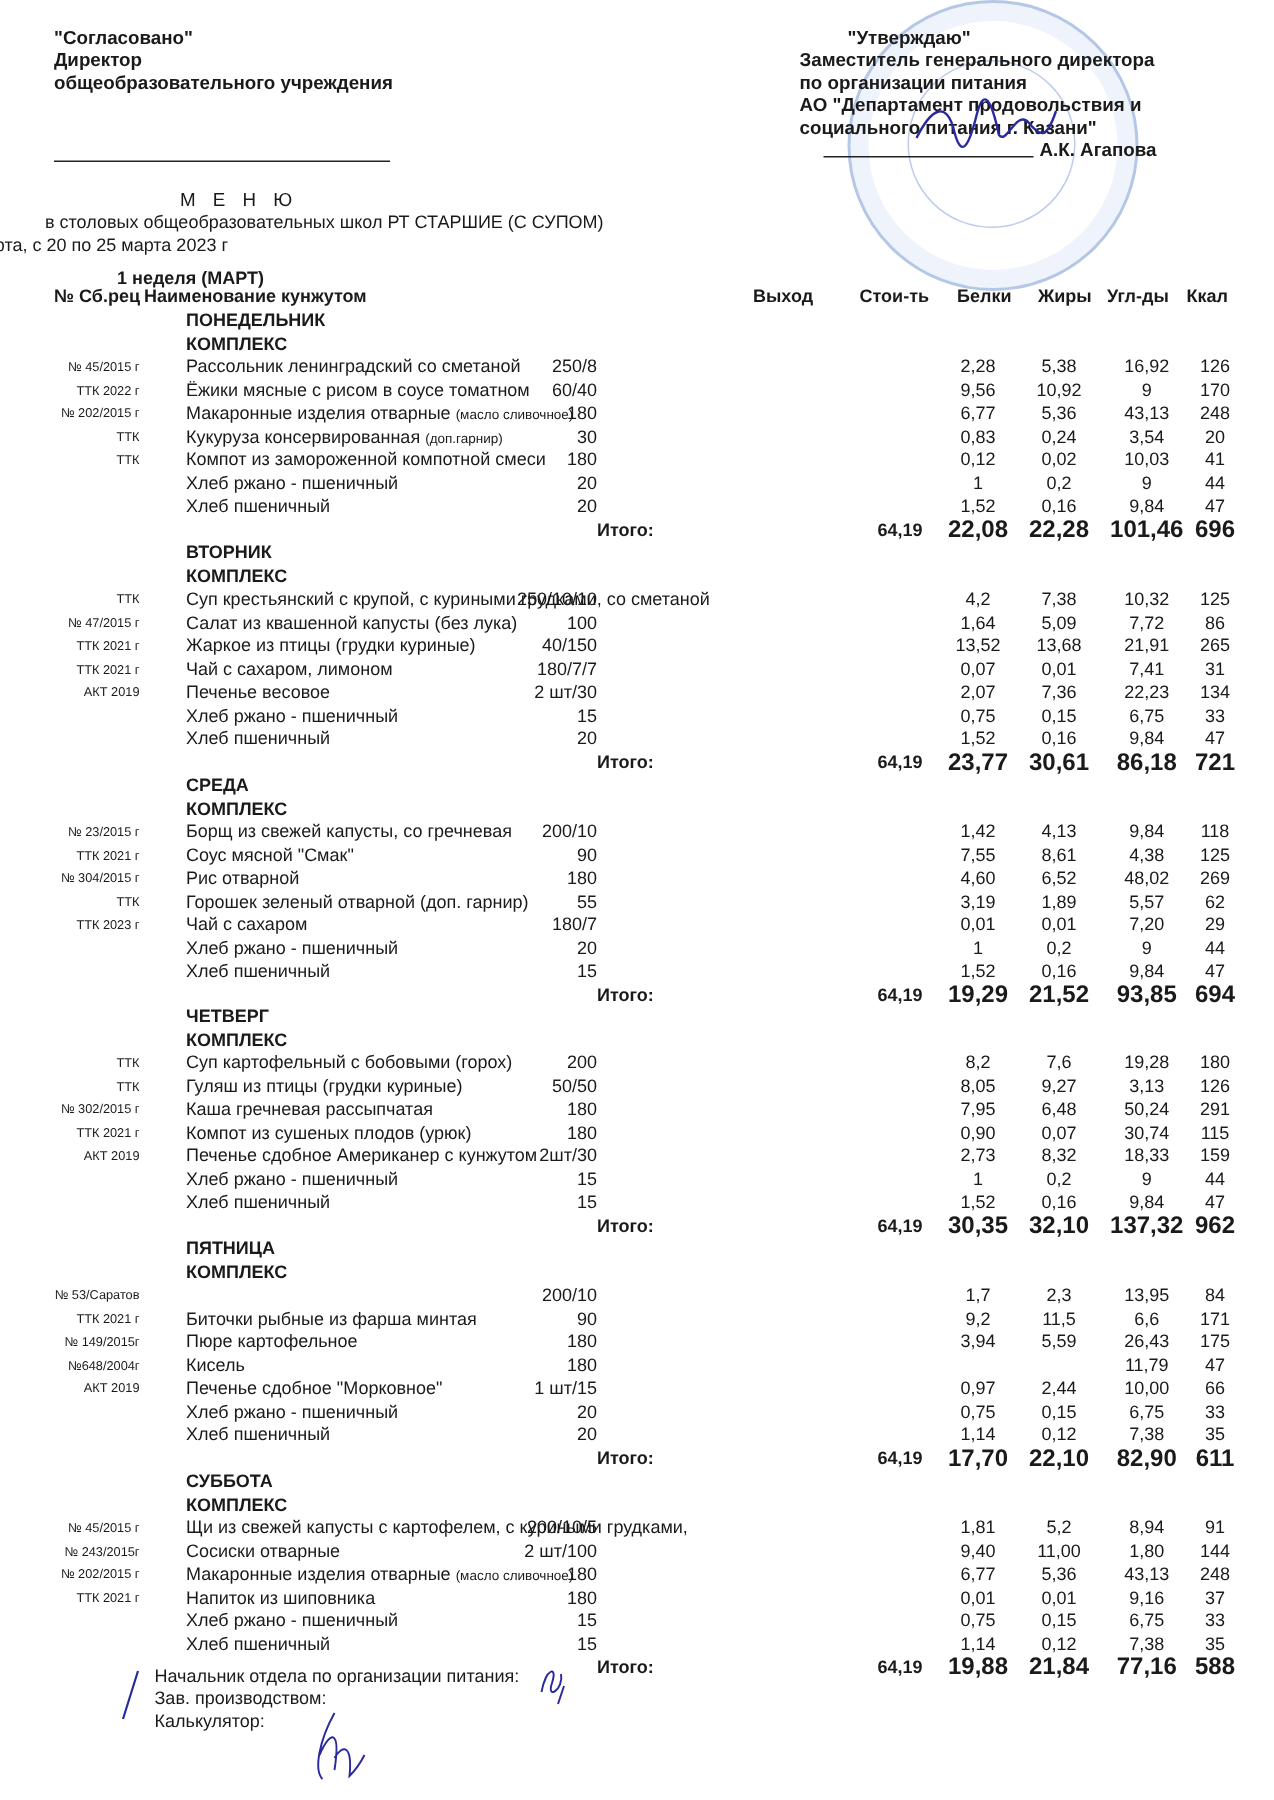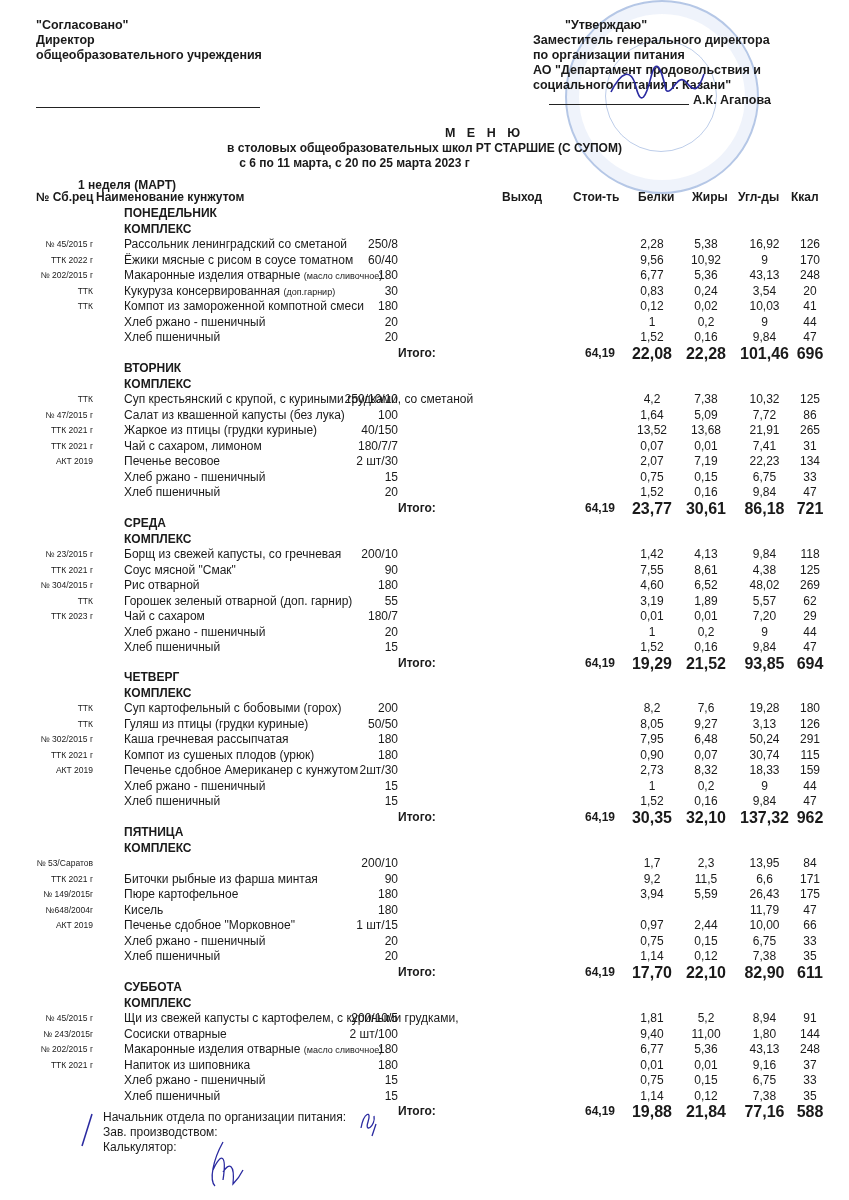--- a/index.html
+++ b/index.html
@@ -11,23 +11,23 @@
   .sig-line-left { left:36px; top:107px; width:224px; height:0; border-top:1.3px solid #222; }
   .hdr-right { left:533px; top:18px; font-size:12.5px; font-weight:bold; line-height:15px; }
   .hdr-right .l1 { padding-left:32px; }
   .sig-row { display:flex; align-items:flex-end; }
   .sig-line-right { display:inline-block; width:140px; border-bottom:1.3px solid #222; margin:0 4px 3px 16px; }
   .stamp { left:565px; top:0px; width:190px; height:190px; border-radius:50%;
            border:2px solid rgba(90,130,200,0.45); box-shadow: inset 0 0 0 12px rgba(120,160,220,0.12); }
   .stamp-inner { left:605px; top:40px; width:110px; height:110px; border-radius:50%;
            border:1.5px solid rgba(90,130,200,0.4); }
   .signature { left:606px; top:62px; width:100px; height:40px; }
-  .title { left:0; width:849px; text-align:center; font-weight:bold; }
+  .title { left:0; width:849px; font-weight:normal; }
   .t1 { top:126px; font-size:12.5px; letter-spacing:4px; padding-left:120px; box-sizing:border-box; }
-  .t2 { top:141px; font-size:12px; box-sizing:border-box; }
+  .t2 { top:141px; font-size:12px; padding-left:30px; box-sizing:border-box; }
   .t3 { top:156px; font-size:12px; left:-70px; }
   .week { left:78px; top:178px; font-size:12px; font-weight:bold; }
   .colhdr { top:190px; font-size:12px; font-weight:bold; }
   .row { position:absolute; left:0; width:849px; height:15.5px; font-size:12px; line-height:15.5px; }
   .row > span { position:absolute; white-space:nowrap; }
   .code { left:20px; width:73px; text-align:right; font-size:8.5px; }
   .name { left:96px;padding-left:28px; }
   .name small { font-size:9px; }
   .yield { right:451px; text-align:center; }
   .cost { left:570px; width:45px; text-align:right; font-weight:bold; }
@@ -201,21 +201,21 @@
       <span class="prot">0,07</span>
       <span class="fat">0,01</span>
       <span class="carb">7,41</span>
       <span class="kcal">31</span>
     </div>
     <div class="row " style="top: 454px;">
       <span class="code">АКТ 2019</span>
       <span class="name"><span>Печенье весовое</span><small></small></span>
       <span class="yield">2 шт/30</span>
       <span class="prot">2,07</span>
-      <span class="fat">7,19</span>
+      <span class="fat">7,36</span>
       <span class="carb">22,23</span>
       <span class="kcal">134</span>
     </div>
     <div class="row " style="top: 469.5px;">
       <span class="code"></span>
       <span class="name"><span>Хлеб ржано - пшеничный</span><small></small></span>
       <span class="yield">15</span>
       <span class="prot">0,75</span>
       <span class="fat">0,15</span>
       <span class="carb">6,75</span>

